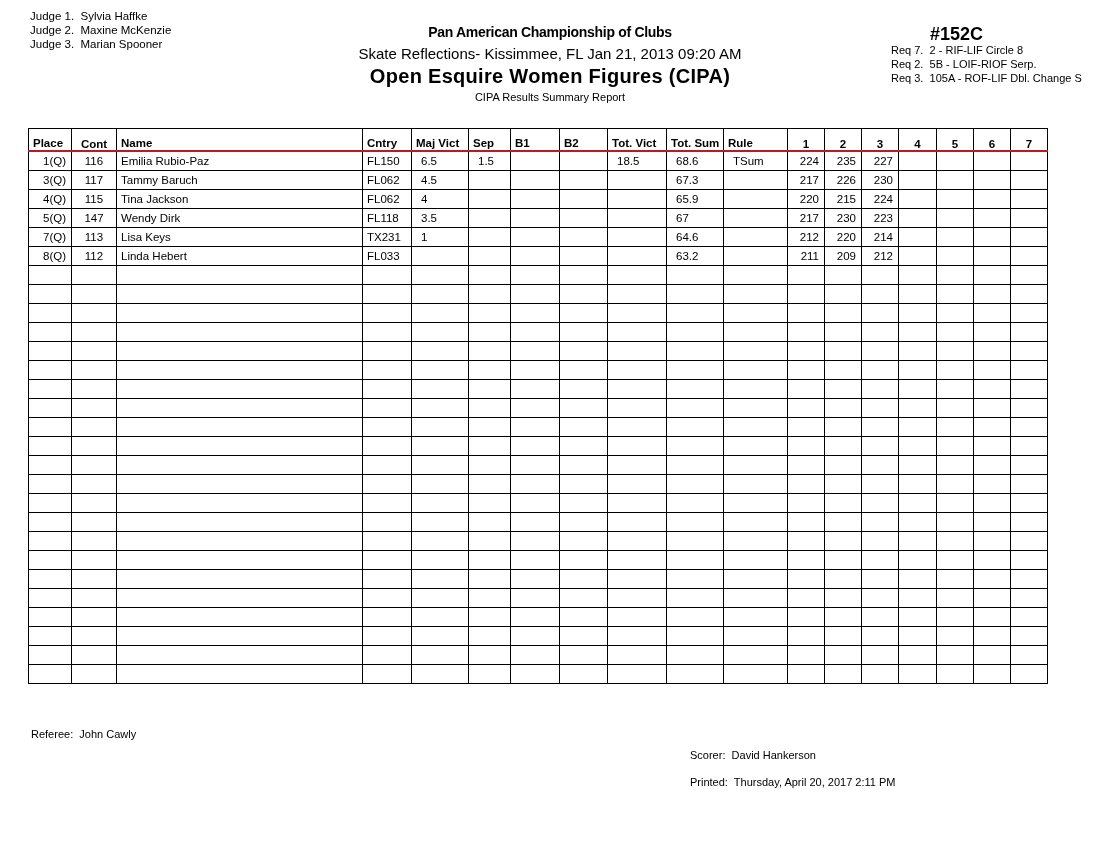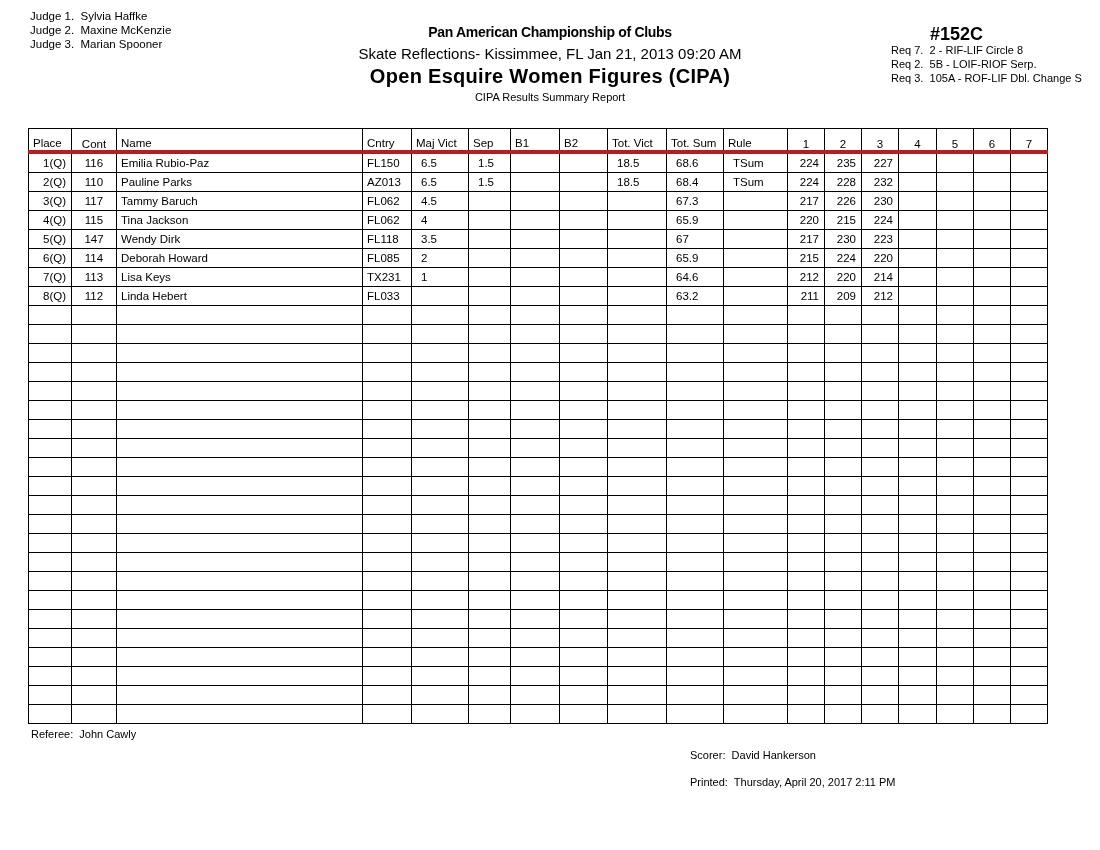--- a/index.html
+++ b/index.html
@@ -8,21 +8,21 @@
   .judges { left:30px; top:9px; font-size:11.5px; line-height:14px; }
   .center-block { left:300px; width:500px; text-align:center; }
   .t1 { top:24px; font-size:14px; font-weight:bold; letter-spacing:-0.3px; }
   .t2 { top:45px; font-size:15px; }
   .t3 { top:65px; font-size:20px; font-weight:bold; letter-spacing:0.3px; }
   .t4 { top:91px; font-size:11px; }
   .evnum { left:930px; width:120px; top:24px; text-align:left; font-size:18px; font-weight:bold; }
   .reqs { left:891px; top:43px; font-size:11px; line-height:14px; }
   table.grid { position:absolute; left:28px; top:128px; border-collapse:collapse; table-layout:fixed; font-size:11.5px; }
   table.grid td, table.grid th { border:1px solid #000; height:18px; padding:0 0 0 4px; font-weight:normal; text-align:left; overflow:hidden; white-space:nowrap; }
-  table.grid thead th { height:20px; border-bottom:4px solid #b91c1c; vertical-align:bottom; padding-bottom:1px; }
+  table.grid thead th { height:20px; border-bottom:2px solid #b91c1c; vertical-align:bottom; padding-bottom:1px;font-weight:bold; }
   table.grid td.c, table.grid th.c { text-align:center; padding:0; }
   table.grid td.r { text-align:right; padding:0 5px 0 0; }
   table.grid td.i { padding-left:9px; }
   table.grid tbody tr:last-child td { border-bottom:1px solid #000; }
   .footer { font-size:11px; }
   .ref { left:31px; top:728px; }
   .printed { left:690px; top:728px;margin-top:48px; }
   .scorer { left:690px; top:749px; }
 </style>
 </head>
@@ -104,40 +104,20 @@
         <td class="i">TSum</td>
         <td class="r">224</td>
         <td class="r">235</td>
         <td class="r">227</td>
         <td></td>
         <td></td>
         <td></td>
         <td></td>
       </tr>
       <tr>
-        <td class="r">2(Q)</td>
-        <td class="c">110</td>
-        <td>Pauline Parks</td>
-        <td>AZ013</td>
-        <td class="i">6.5</td>
-        <td class="i">1.5</td>
-        <td></td>
-        <td></td>
-        <td class="i">18.5</td>
-        <td class="i">68.4</td>
-        <td class="i">TSum</td>
-        <td class="r">224</td>
-        <td class="r">228</td>
-        <td class="r">232</td>
-        <td></td>
-        <td></td>
-        <td></td>
-        <td></td>
-      </tr>
-      <tr>
         <td class="r">3(Q)</td>
         <td class="c">117</td>
         <td>Tammy Baruch</td>
         <td>FL062</td>
         <td class="i">4.5</td>
         <td class="i"></td>
         <td></td>
         <td></td>
         <td class="i"></td>
         <td class="i">67.3</td>
@@ -178,40 +158,20 @@
         <td class="i">3.5</td>
         <td class="i"></td>
         <td></td>
         <td></td>
         <td class="i"></td>
         <td class="i"> 67</td>
         <td class="i"></td>
         <td class="r">217</td>
         <td class="r">230</td>
         <td class="r">223</td>
-        <td></td>
-        <td></td>
-        <td></td>
-        <td></td>
-      </tr>
-      <tr>
-        <td class="r">6(Q)</td>
-        <td class="c">114</td>
-        <td>Deborah Howard</td>
-        <td>FL085</td>
-        <td class="i"> 2</td>
-        <td class="i"></td>
-        <td></td>
-        <td></td>
-        <td class="i"></td>
-        <td class="i">65.9</td>
-        <td class="i"></td>
-        <td class="r">215</td>
-        <td class="r">224</td>
-        <td class="r">220</td>
         <td></td>
         <td></td>
         <td></td>
         <td></td>
       </tr>
       <tr>
         <td class="r">7(Q)</td>
         <td class="c">113</td>
         <td>Lisa Keys</td>
         <td>TX231</td>

